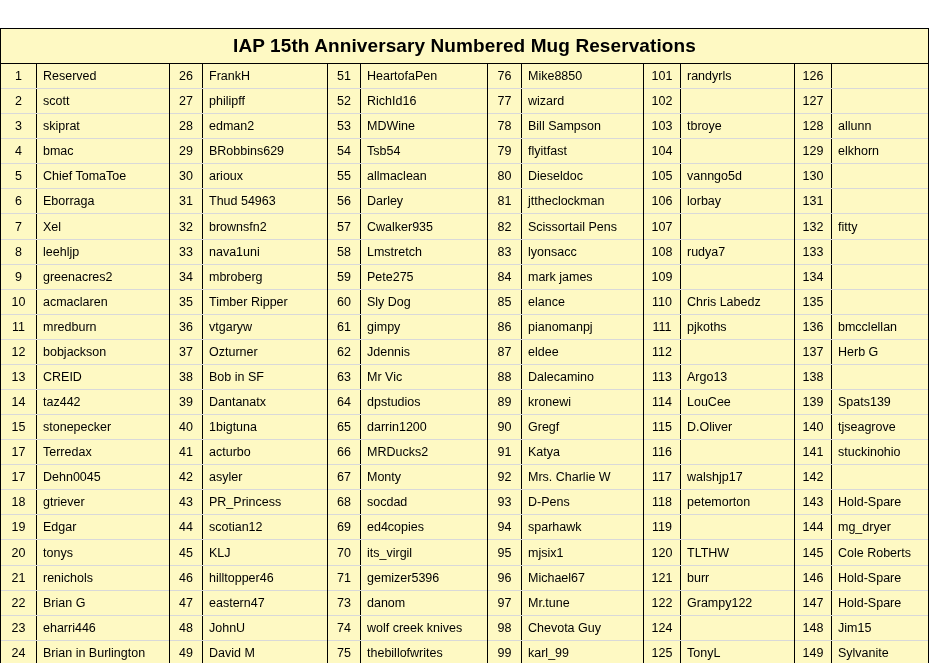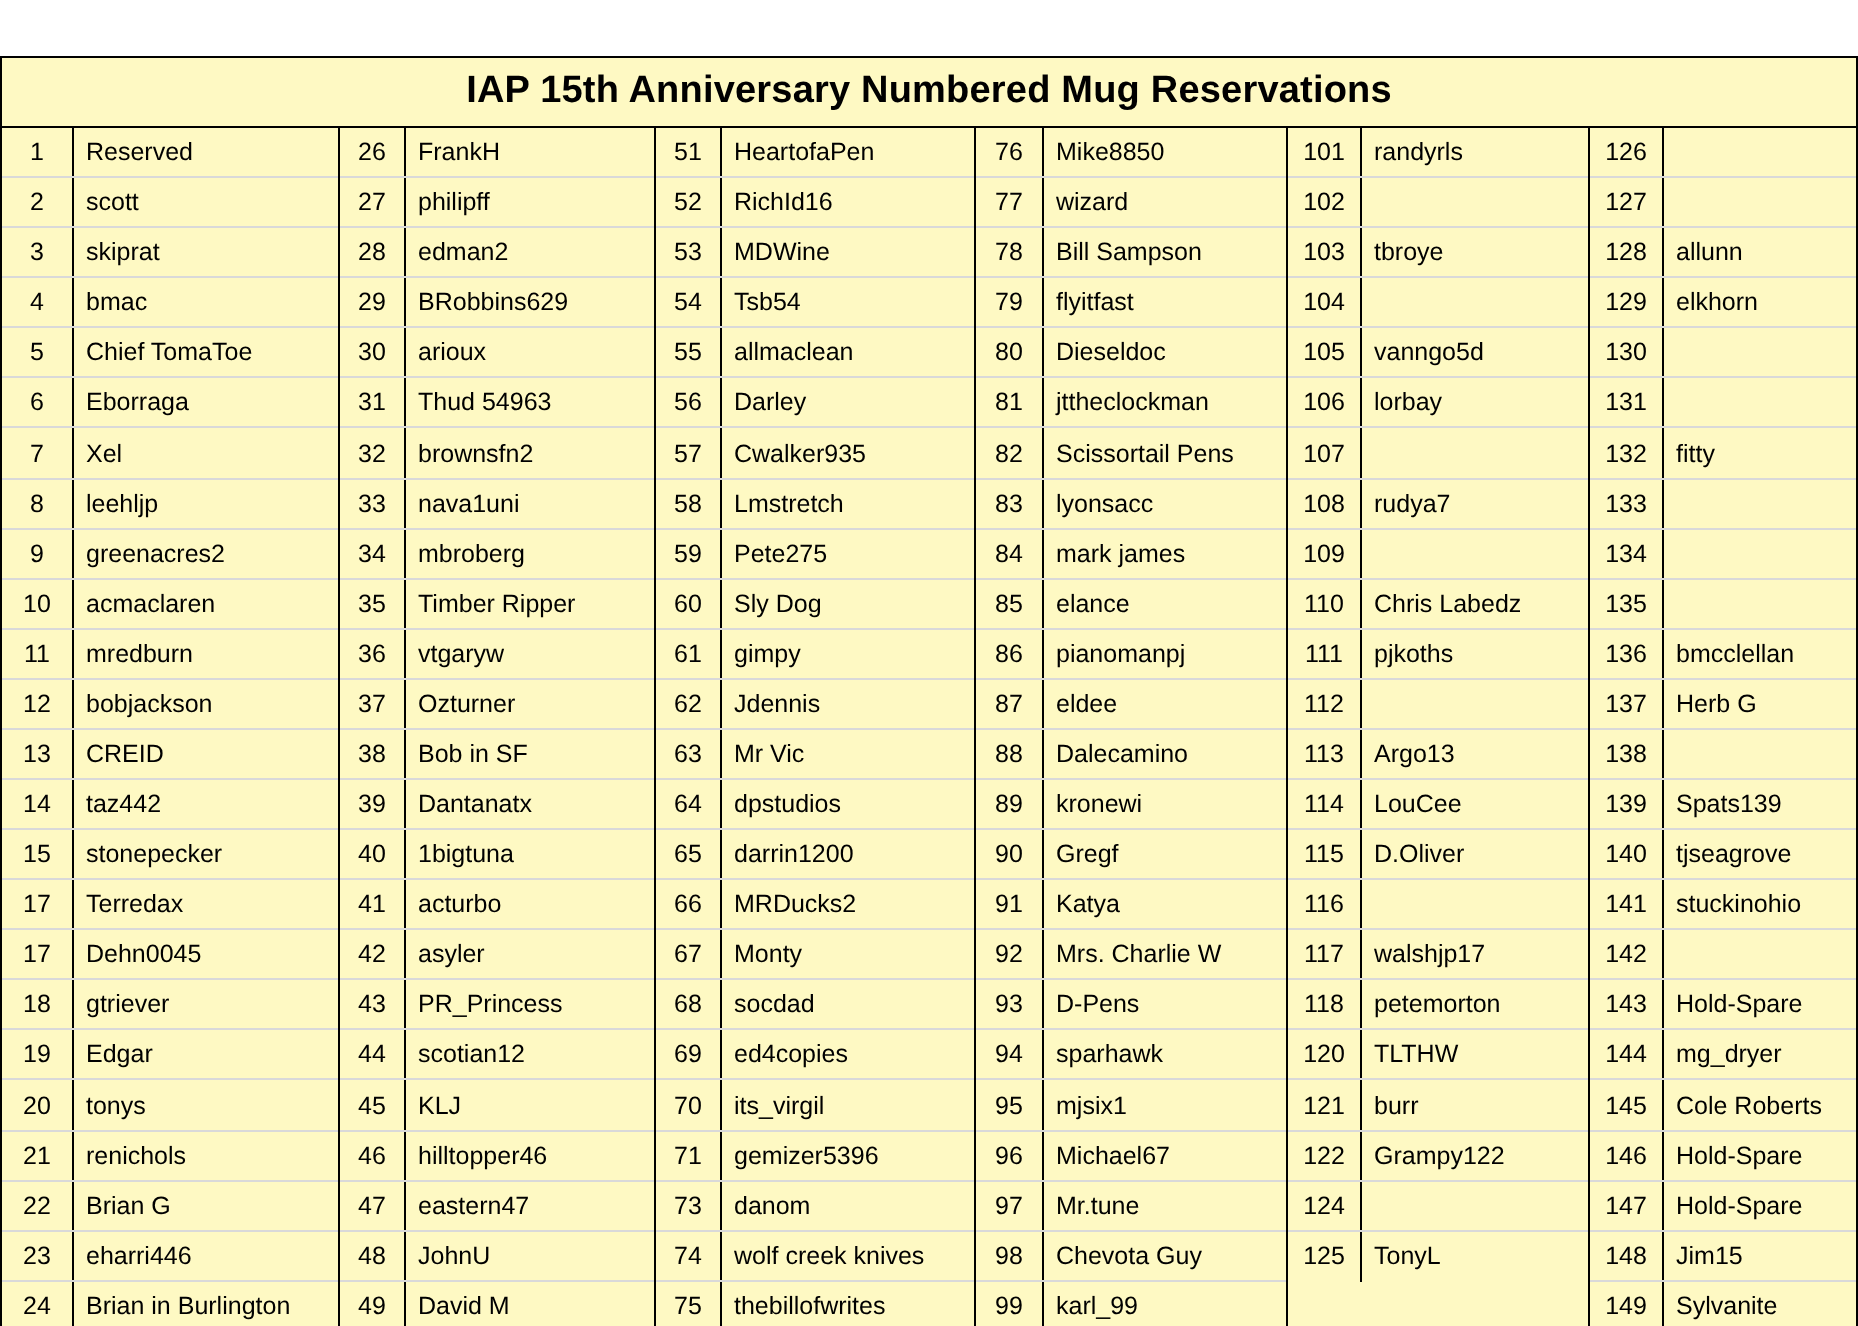--- a/index.html
+++ b/index.html
@@ -569,20 +569,24 @@
         </div>
         <div class="row">
           <div class="cell-num">117</div>
           <div class="cell-name">walshjp17</div>
         </div>
         <div class="row">
           <div class="cell-num">118</div>
           <div class="cell-name">petemorton</div>
         </div>
         <div class="row">
+          <div class="cell-num">119</div>
+          <div class="cell-name"></div>
+        </div>
+        <div class="row">
           <div class="cell-num">120</div>
           <div class="cell-name">TLTHW</div>
         </div>
         <div class="row">
           <div class="cell-num">121</div>
           <div class="cell-name">burr</div>
         </div>
         <div class="row">
           <div class="cell-num">122</div>
           <div class="cell-name">Grampy122</div>

